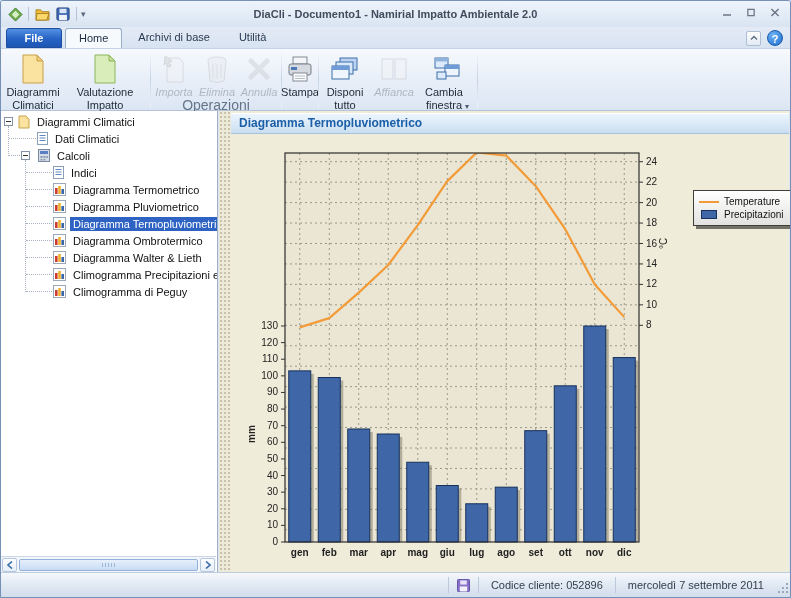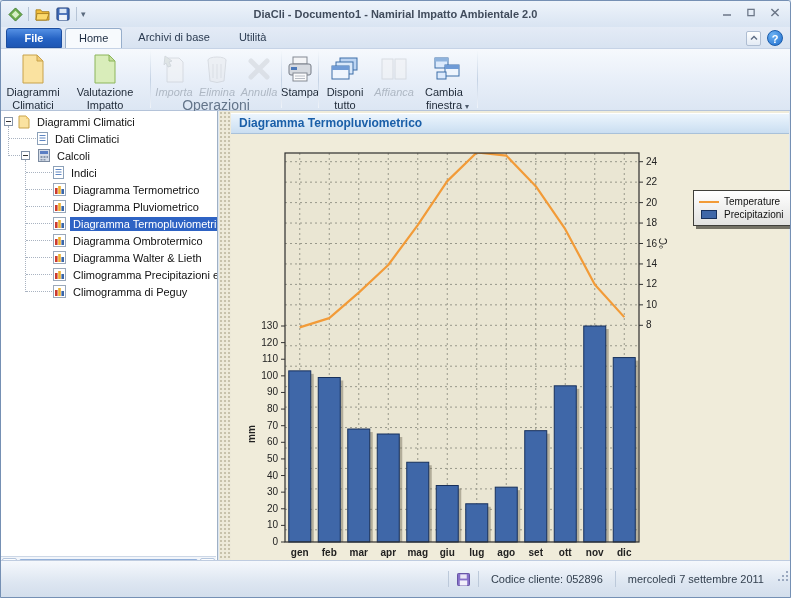--- a/index.html
+++ b/index.html
@@ -57,21 +57,21 @@
 
   .splitter{position:absolute;left:218px;top:0;width:12px;bottom:0;background-color:#eeead9;background-image:radial-gradient(#c8c2ab 1px,transparent 1.2px);background-size:4px 4px;}
   .content{position:absolute;left:230px;top:0;right:1px;bottom:0;background:#f0ecda;}
   .pheader{position:absolute;left:0;right:0;top:2px;height:21px;background:linear-gradient(#ecf5fd,#cadef1);border-top:1px solid #fff;border-bottom:1px solid #a9c1d9;font-size:12px;font-weight:bold;color:#1a5fa8;line-height:19px;padding-left:8px;}
   .chartwrap{position:absolute;left:0;top:23px;}
   .legend{position:absolute;left:462px;top:79px;background:linear-gradient(#ffffff,#e2e2e0);border:1px solid #3f3f3a;box-shadow:3px 3px 0 rgba(40,38,30,.62);padding:4px 7px 4px 5px;font-size:10px;color:#111;}
   .lrow{display:flex;align-items:center;height:13px;white-space:nowrap;}
   .lswatch{width:20px;margin-right:5px;display:flex;align-items:center;justify-content:center;}
 
   
-  .statusbar{position:absolute;left:0;bottom:0;right:0;height:37px;background:linear-gradient(#f5f8fc,#dde6f1 60%,#d3deec);border-top:1px solid #bfcce0;display:flex;align-items:center;font-size:11px;color:#33404f;}
+  .statusbar{position:absolute;left:0;bottom:0;right:0;height:25px;background:linear-gradient(#f5f8fc,#dde6f1 60%,#d3deec);border-top:1px solid #bfcce0;display:flex;align-items:center;font-size:11px;color:#33404f;}
   .ssep{width:1px;height:16px;background:#bcc9da;}
   .scell{display:flex;align-items:center;padding:0 12px;height:100%;}
   .grip{width:14px;height:100%;position:relative;}
 </style>
 </head>
 <body>
 
 <div class="window">
 
   <div class="titlebar">

